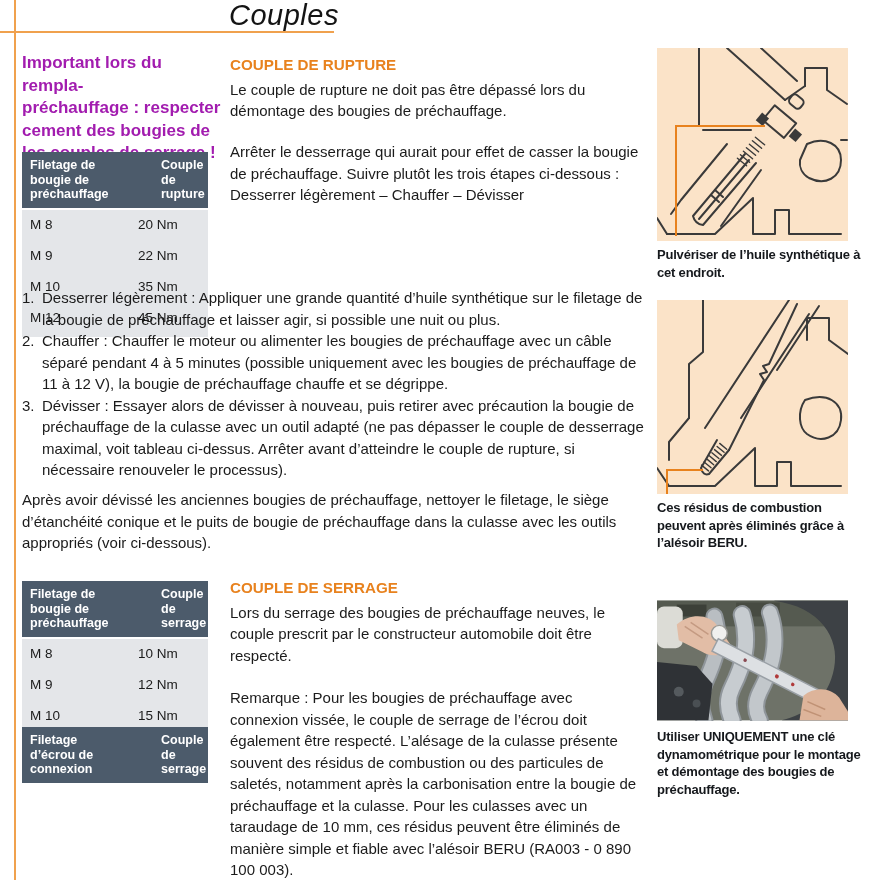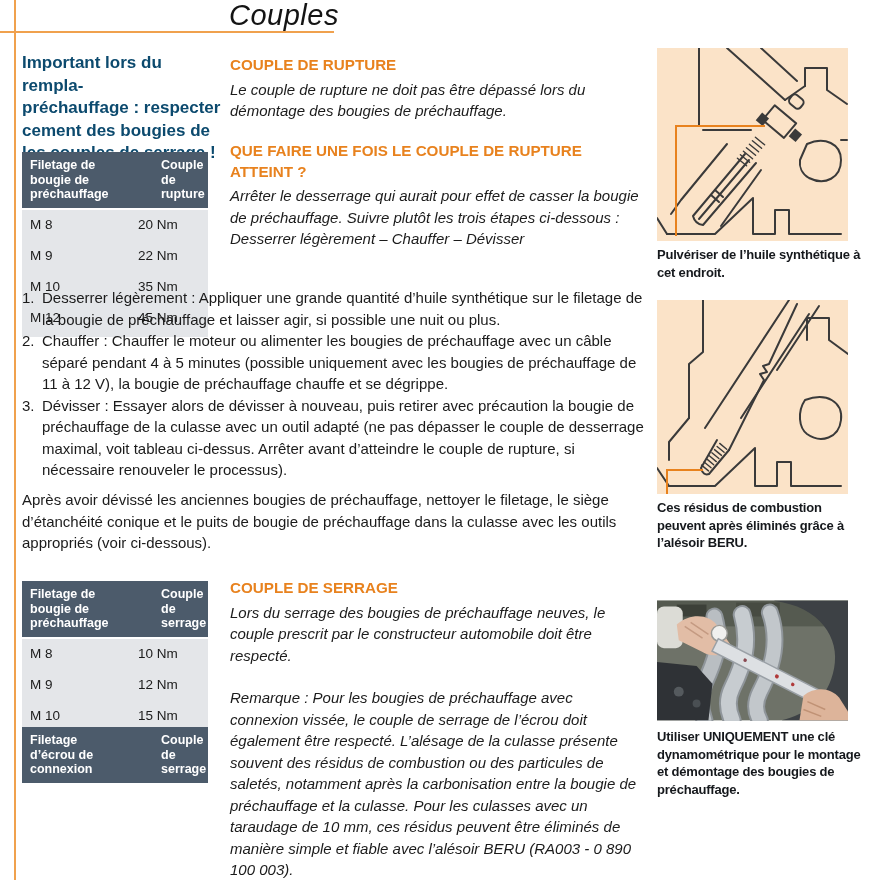--- a/index.html
+++ b/index.html
@@ -9,40 +9,40 @@
   
   .rule-v{position:absolute;left:14px;top:0;width:2px;height:880px;background:var(--rule,#f0a14e);}
   .rule-h{position:absolute;left:0;top:31px;width:334px;height:2px;background:var(--rule,#f0a14e);}
 
   
   .title{position:absolute;left:229px;top:0;font-size:29px;line-height:31px;font-style:italic;
          color:#141414;letter-spacing:.5px;}
 
   
   .intro{position:absolute;left:22px;top:52px;width:200px;font-weight:bold;
-         font-size:17px;line-height:22.5px;color:#0c4a6e;}
+         font-size:17px;line-height:22.5px;color:#a21caf;}
 
   
   .tbl{position:absolute;left:22px;width:186px;}
   #table1{top:152px}#table2{top:581px}#table3{top:727px}
   .tbl-head{display:grid;grid-template-columns:96px 1fr;background:var(--table-header-bg,#4c5b6b);
             color:#fff;font-weight:bold;font-size:12.5px;line-height:14.5px;padding:6px 0;gap:35px;}
   .tbl-head .cell{padding-left:8px;white-space:pre-line;}
   .tbl-body{display:grid;grid-template-columns:96px 1fr;background:var(--table-body-bg,#e4e6e9);
             font-size:13.5px;line-height:19px;padding:5px 0 10px;margin-top:2px;gap:12px;}
   .tbl-body .cell{padding-left:8px;}
 
   
   .mid{position:absolute;left:230px;width:418px;font-size:15px;line-height:21.5px;}
   #sec-rupture{top:55px}
   #sec-quefaire{top:141px}
   #sec-serrage{top:578px;width:414px;}
   .h-orange{font-size:15.2px;line-height:20.5px;font-weight:bold;color:var(--accent,#e8821e);
             margin:0 0 3px 0;}
-  .mid p{margin:0;font-style:italic;}
+  .mid p{margin:0;}
   #sec-serrage .p2{margin-top:21px;}
 
   
   #steps{position:absolute;left:22px;top:287px;width:628px;font-size:15px;line-height:21.5px;}
   .step{position:relative;padding-left:20px;}
   .step .num{position:absolute;left:0;}
   #after{position:absolute;left:22px;top:489px;width:622px;font-size:15px;line-height:21.5px;}
 
   
   .fig{position:absolute;left:657px;width:191px;overflow:hidden;}
@@ -94,21 +94,20 @@
       <div class="cell">45 Nm</div>
     </div>
   </div>
 
   <div class="mid" id="sec-rupture">
     <div class="h-orange">COUPLE DE RUPTURE</div>
     <p>Le couple de rupture ne doit pas être dépassé lors du démontage des bougies de préchauffage.</p>
   </div>
 
   <div class="mid" id="sec-quefaire">
-    <div class="h-orange">QUE FAIRE UNE FOIS LE COUPLE DE RUPTURE ATTEINT ?</div>
     <p>Arrêter le desserrage qui aurait pour effet de casser la bougie de préchauffage. Suivre plutôt les trois étapes ci-dessous : Desserrer légèrement – Chauffer – Dévisser</p>
   </div>
 
   <div id="steps">
     <div class="step">
       <span class="num">1.</span>
       <span>Desserrer légèrement : Appliquer une grande quantité d’huile synthétique sur le filetage de la bougie de préchauffage et laisser agir, si possible une nuit ou plus.</span>
     </div>
     <div class="step">
       <span class="num">2.</span>

